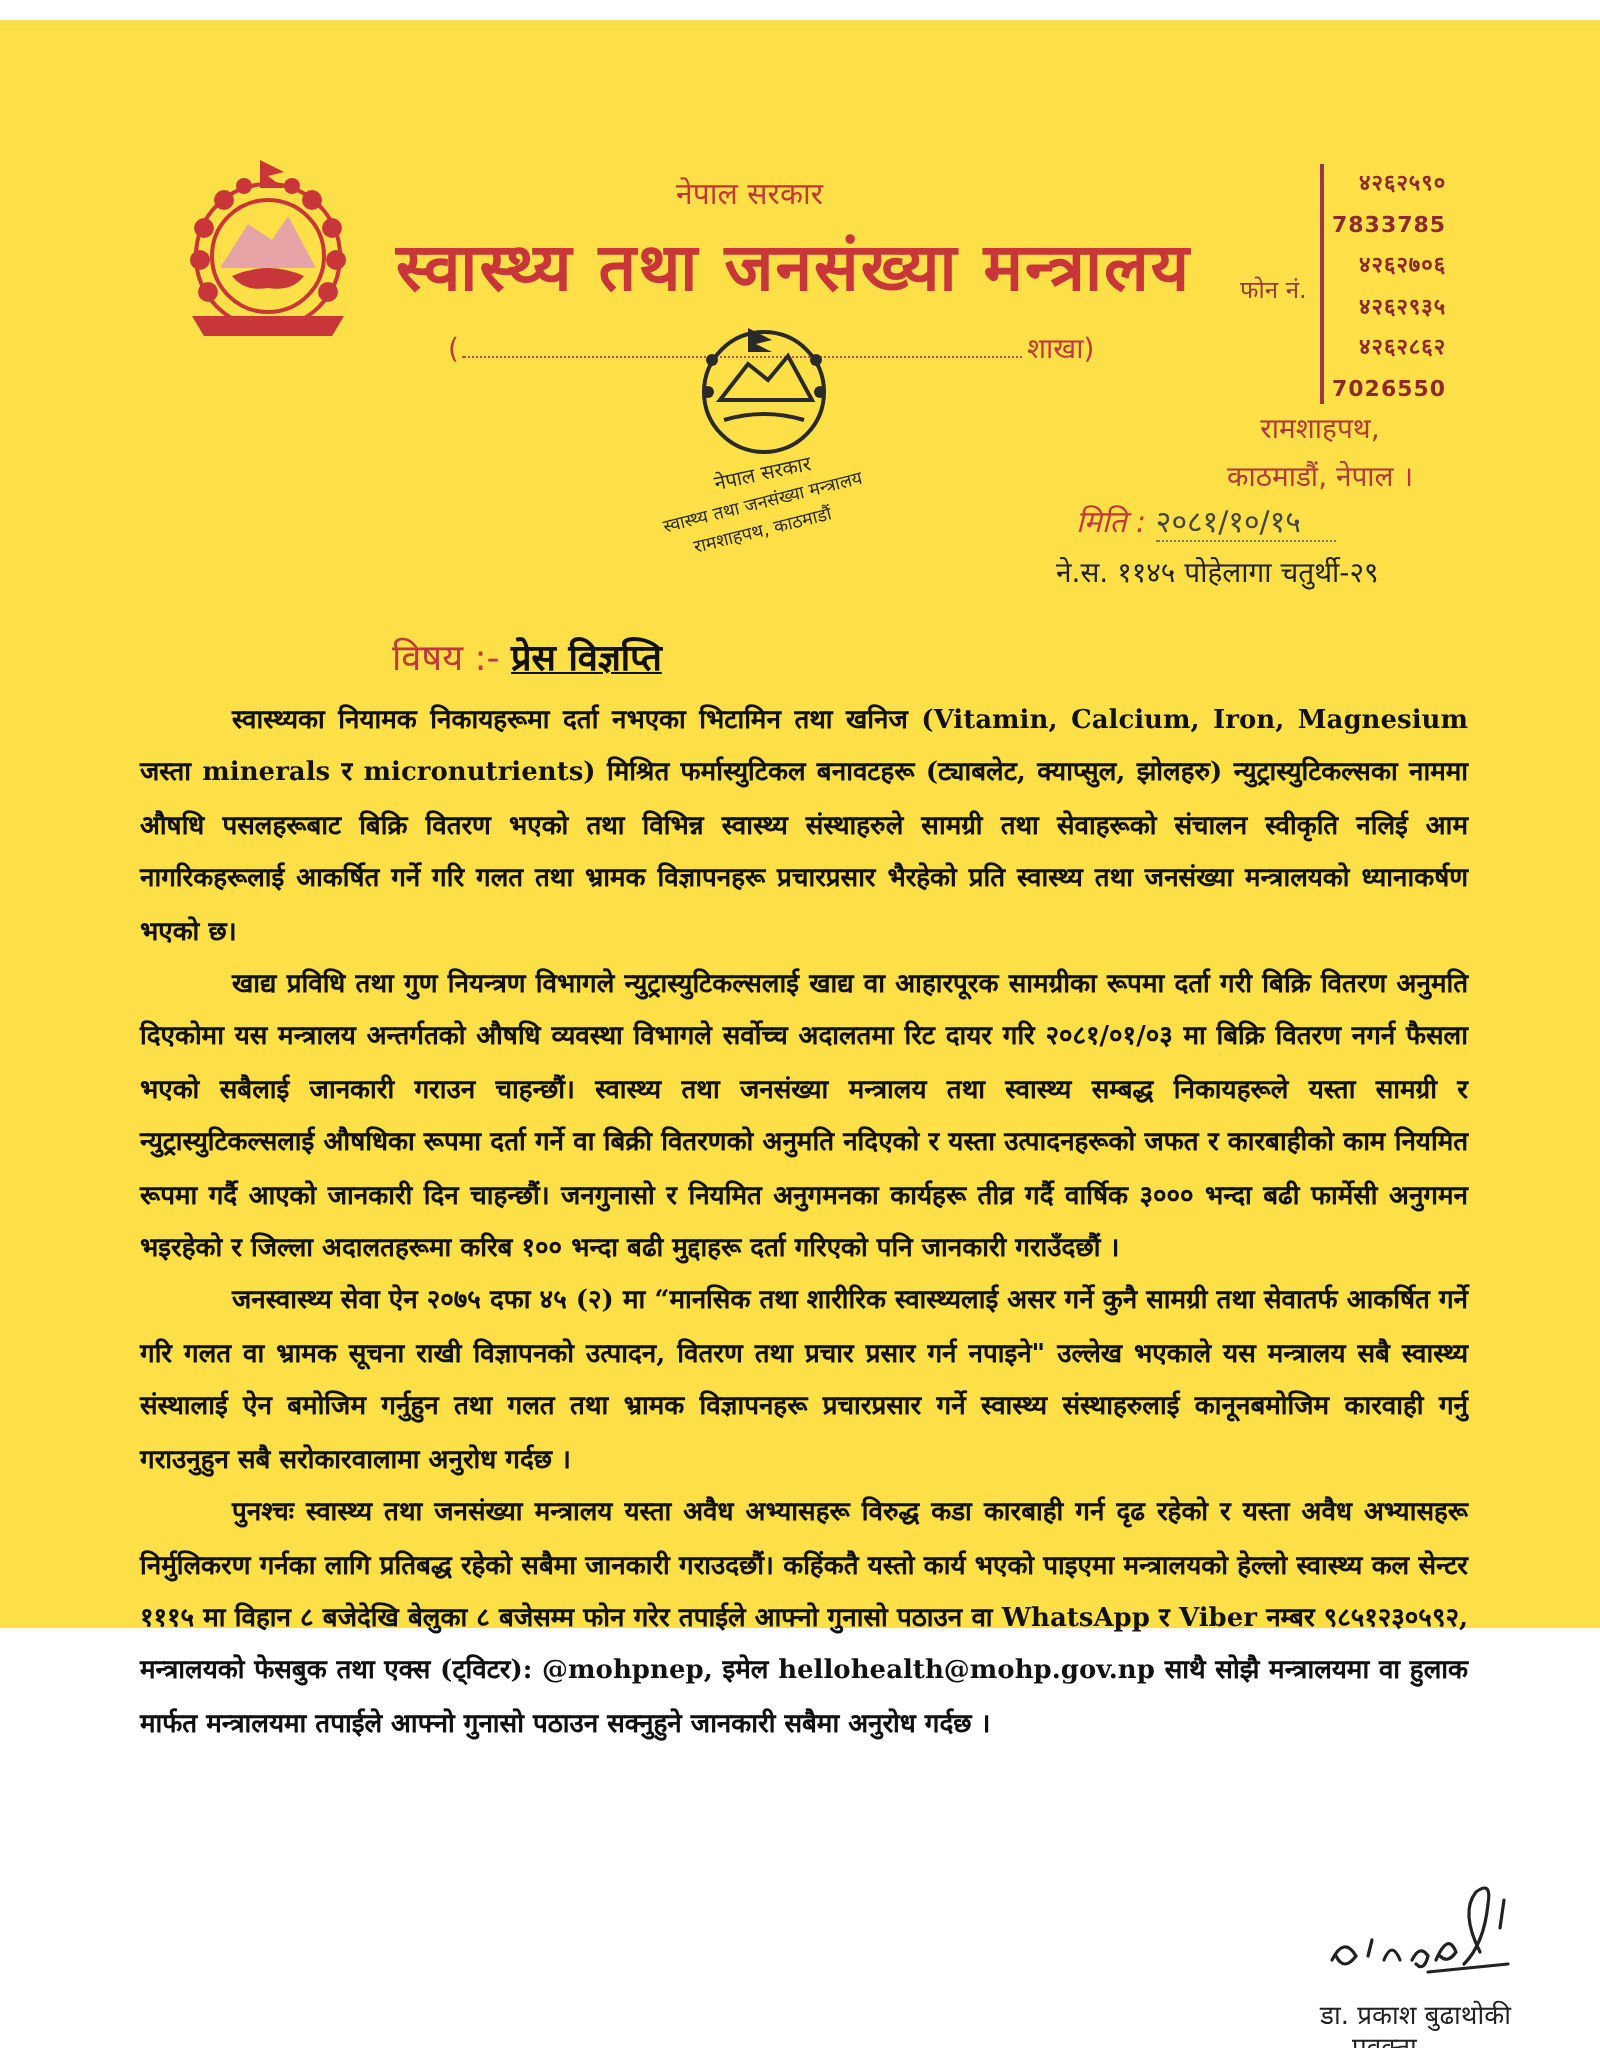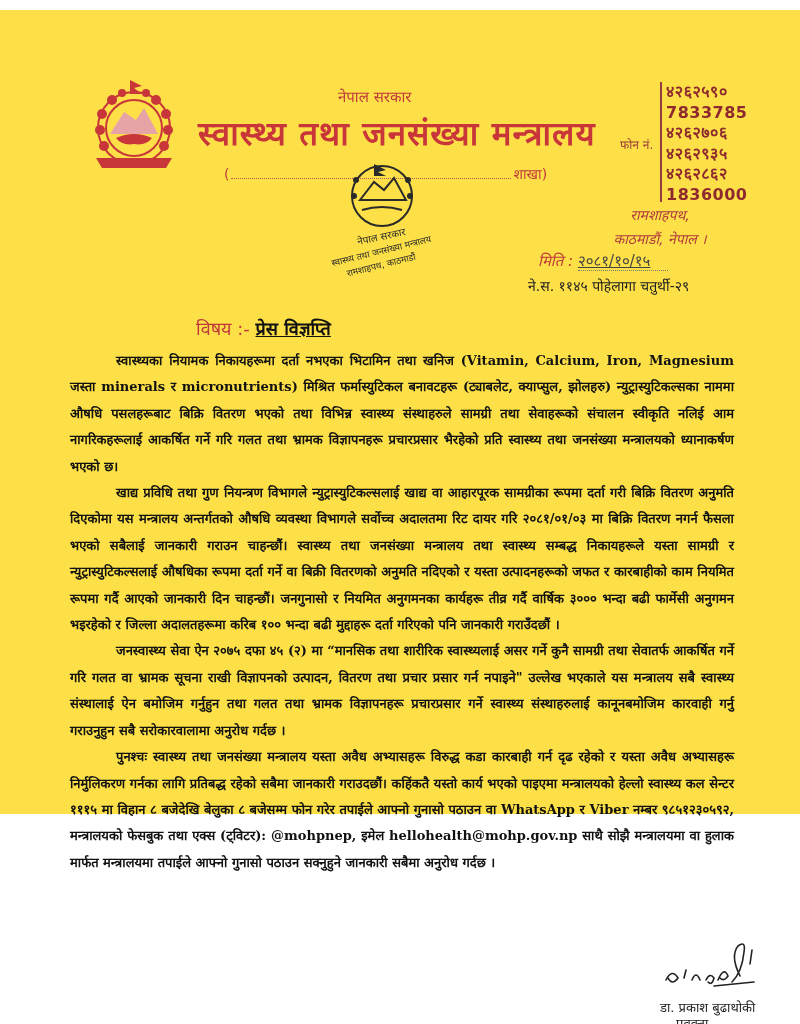--- a/index.html
+++ b/index.html
@@ -9,33 +9,33 @@
 
   
   .emblem { position: absolute; left: 86px; top: 64px; width: 96px; height: 104px; }
   .gov-name { position: absolute; left: 338px; top: 76px; font-size: 15px; color: #c0393b; }
   .ministry { position: absolute; left: 198px; top: 100px; font-size: 33px; font-weight: bold; color: #c9363a; letter-spacing: 1px; white-space: nowrap; }
   .branch { position: absolute; left: 224px; top: 154px; font-size: 14px; color: #c0393b; white-space: nowrap; }
   .branch .dots { display: inline-block; width: 280px; border-bottom: 1px dotted #b55; margin: 0 2px; height: 10px; }
   .phone-label { position: absolute; left: 620px; top: 126px; font-size: 12px; color: #9a3a3e; }
   .phone-bar { position: absolute; left: 660px; top: 72px; width: 1.5px; height: 120px; background: #9a3a3e; }
   .phones { position: absolute; left: 666px; top: 72px; list-style: none; margin: 0; padding: 0; }
-  .phones li { font-size: 16px; color: #8e2a2f; height: 20.5px; line-height: 20px; font-weight: bold; letter-spacing: 0.5px; }
+  .phones li { font-size: 11px; color: #8e2a2f; height: 20.5px; line-height: 20px; font-weight: bold; letter-spacing: 0.5px; text-align: right; }
 
   .refs { position: absolute; left: 84px; top: 198px; }
   .refs div { font-size: 13px; color: #a83a3e; height: 26px; line-height: 26px; }
 
   .stamp { position: absolute; left: 322px; top: 150px; width: 120px; height: 118px; }
 
   .address { position: absolute; left: 590px; top: 193px; text-align: center; width: 140px; }
-  .address div { font-size: 14px; color: #b03a3e; height: 24px; line-height: 24px; font-style: italic; }
+  .address div { font-size: 14px; color: #b03a3e; height: 24px; line-height: 24px; }
 
   .date-row { position: absolute; left: 538px; top: 240px; font-size: 15px; white-space: nowrap; }
   .date-row .lbl { color: #c0393b; font-style: italic; }
-  .date-row .val { color: #444; border-bottom: 1px dotted #777; padding-right: 18px; text-decoration: underline; }
+  .date-row .val { color: #444; border-bottom: 1px dotted #777; padding-right: 18px; }
   .nepal-sambat { position: absolute; left: 528px; top: 266px; font-size: 14px; color: #222; white-space: nowrap; }
 
   
   .subject { position: absolute; left: 196px; top: 306px; font-size: 18px; white-space: nowrap; }
   .subject .lbl { color: #c0393b; text-align: center; }
   .subject .val { color: #111; font-weight: bold; text-decoration: underline; }
 
   
   .body { position: absolute; left: 70px; top: 338px; width: 664px; font-family: "DejaVu Serif", "Liberation Serif", serif; font-size: 13px; line-height: 26.4px; text-align: justify; color: #111; font-weight: bold; }
   .body p { margin: 0; text-indent: 46px; }
@@ -80,21 +80,21 @@
   </div>
 
   <div class="phone-label">फोन नं.</div>
   <div class="phone-bar"></div>
   <ul class="phones">
     <li>४२६२५९०</li>
     <li>7833785</li>
     <li>४२६२७०६</li>
     <li>४२६२९३५</li>
     <li>४२६२८६२</li>
-    <li>1836000</li>
+    <li>7026550</li>
   </ul>
 
 
   <svg class="stamp" viewBox="0 0 120 118">
     <g fill="none" stroke="#2a2a2a" stroke-width="2">
       <circle cx="60" cy="36" r="30"></circle>
       <path d="M38 40 L52 22 L62 30 L72 18 L84 40 Z"></path>
       <path d="M40 50 Q60 44 80 50"></path>
     </g>
     <g fill="#2a2a2a">

